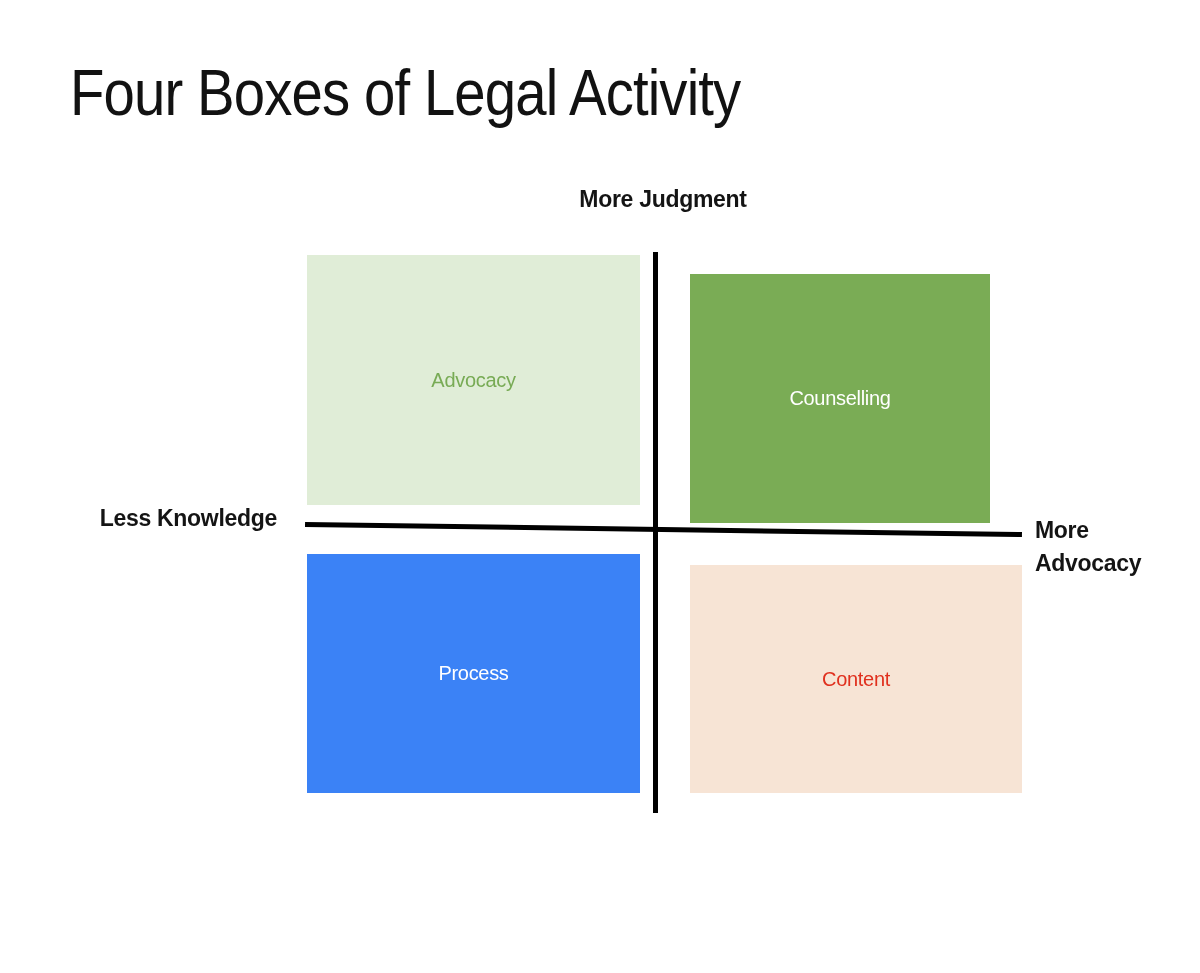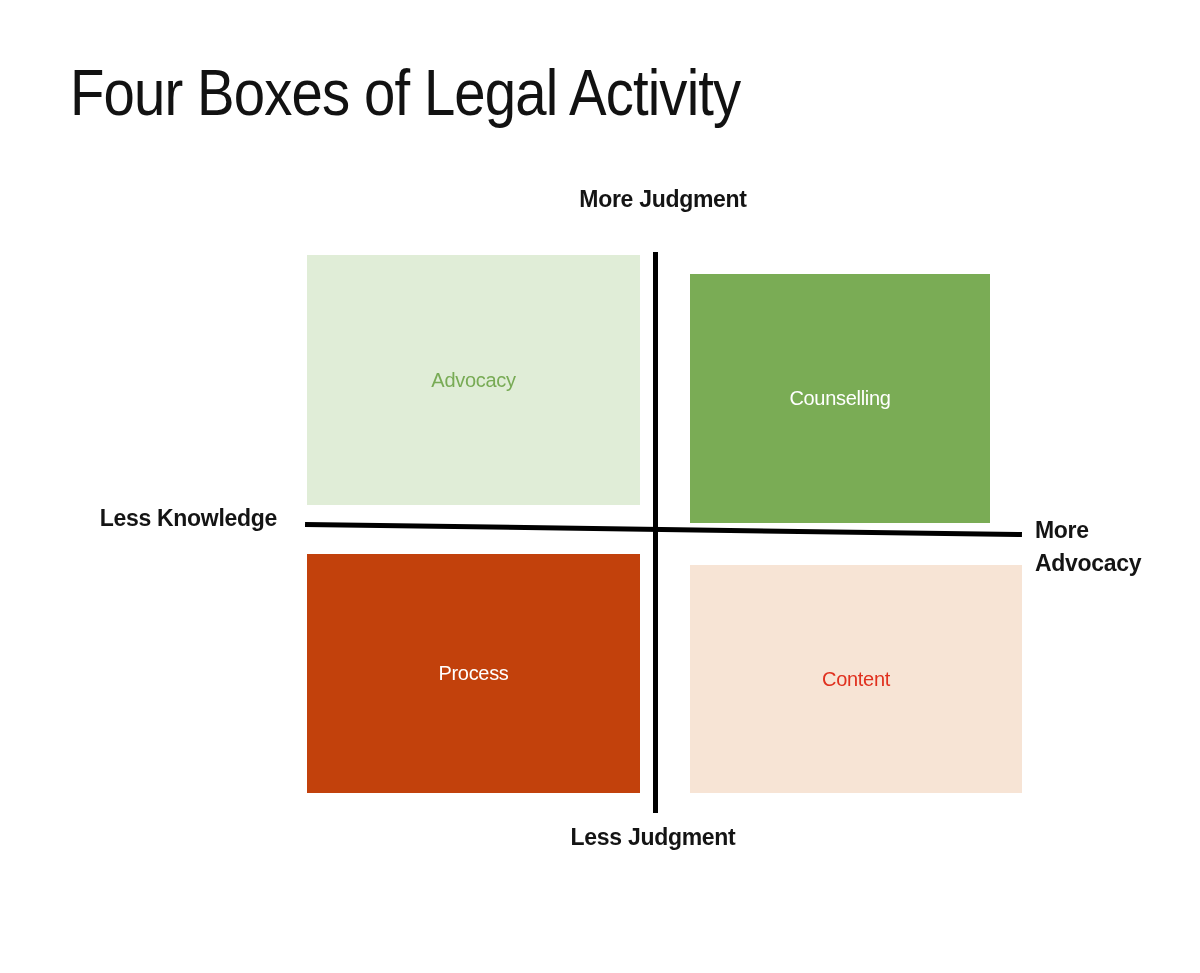--- a/index.html
+++ b/index.html
@@ -66,31 +66,30 @@
 
   <div class="axis-label axis-top">More Judgment</div>
 
   <div class="axis-label axis-left">Less Knowledge</div>
 
   <div class="axis-label axis-right">
     <span>More</span>
     <span>Advocacy</span>
   </div>
 
-  <div class="axis-label axis-bottom">Less Judgment</div>
 
   <div class="quad quad-advocacy" style="background-color: rgb(224, 237, 215); color: rgb(120, 171, 85);">
     <span>Advocacy</span>
   </div>
 
   <div class="quad quad-counselling" style="background-color: rgb(122, 172, 85); color: rgb(255, 255, 255);">
     <span>Counselling</span>
   </div>
 
-  <div class="quad quad-process" style="background-color: #c2410c; color: rgb(255, 255, 255);">
+  <div class="quad quad-process" style="background-color: #3b82f6; color: rgb(255, 255, 255);">
     <span>Process</span>
   </div>
 
   <div class="quad quad-content" style="background-color: rgb(247, 228, 213); color: rgb(224, 48, 30);">
     <span>Content</span>
   </div>
 
   <div class="line v-line" style="background-color: rgb(0, 0, 0);"></div>
 
   <div class="line h-line" style="background-color: rgb(0, 0, 0);"></div>

